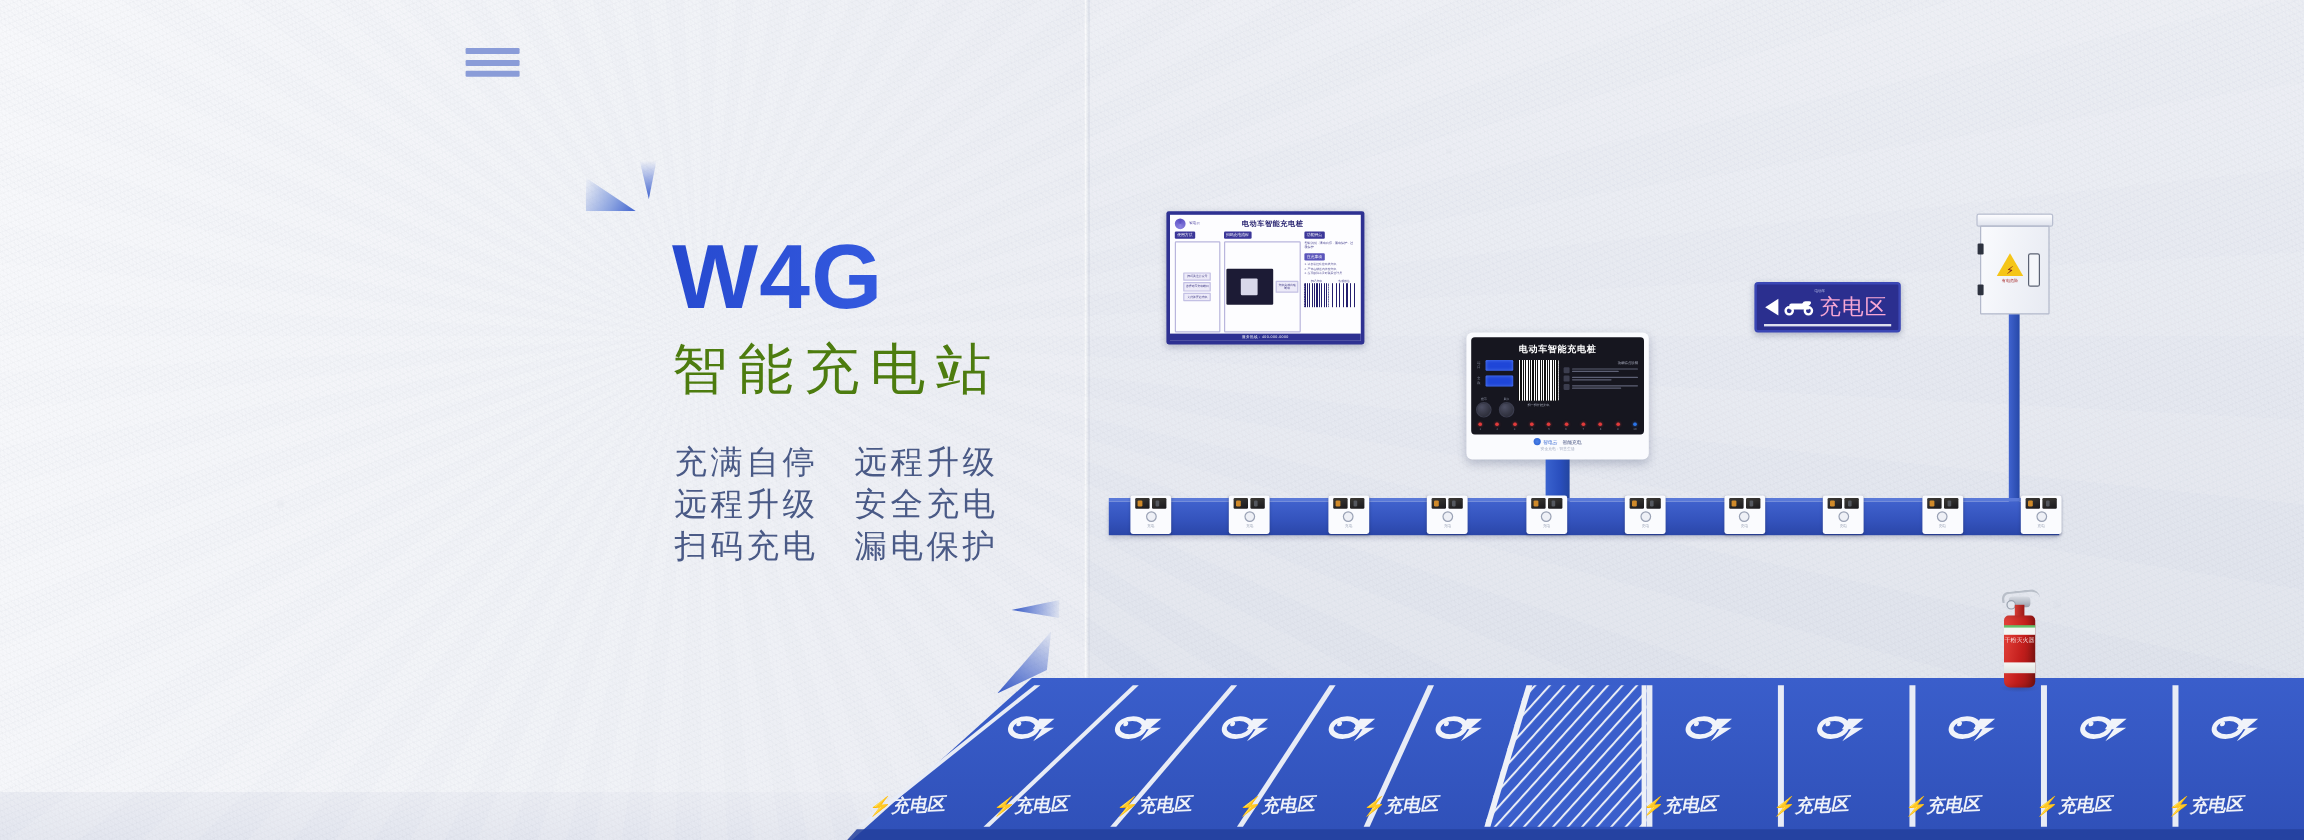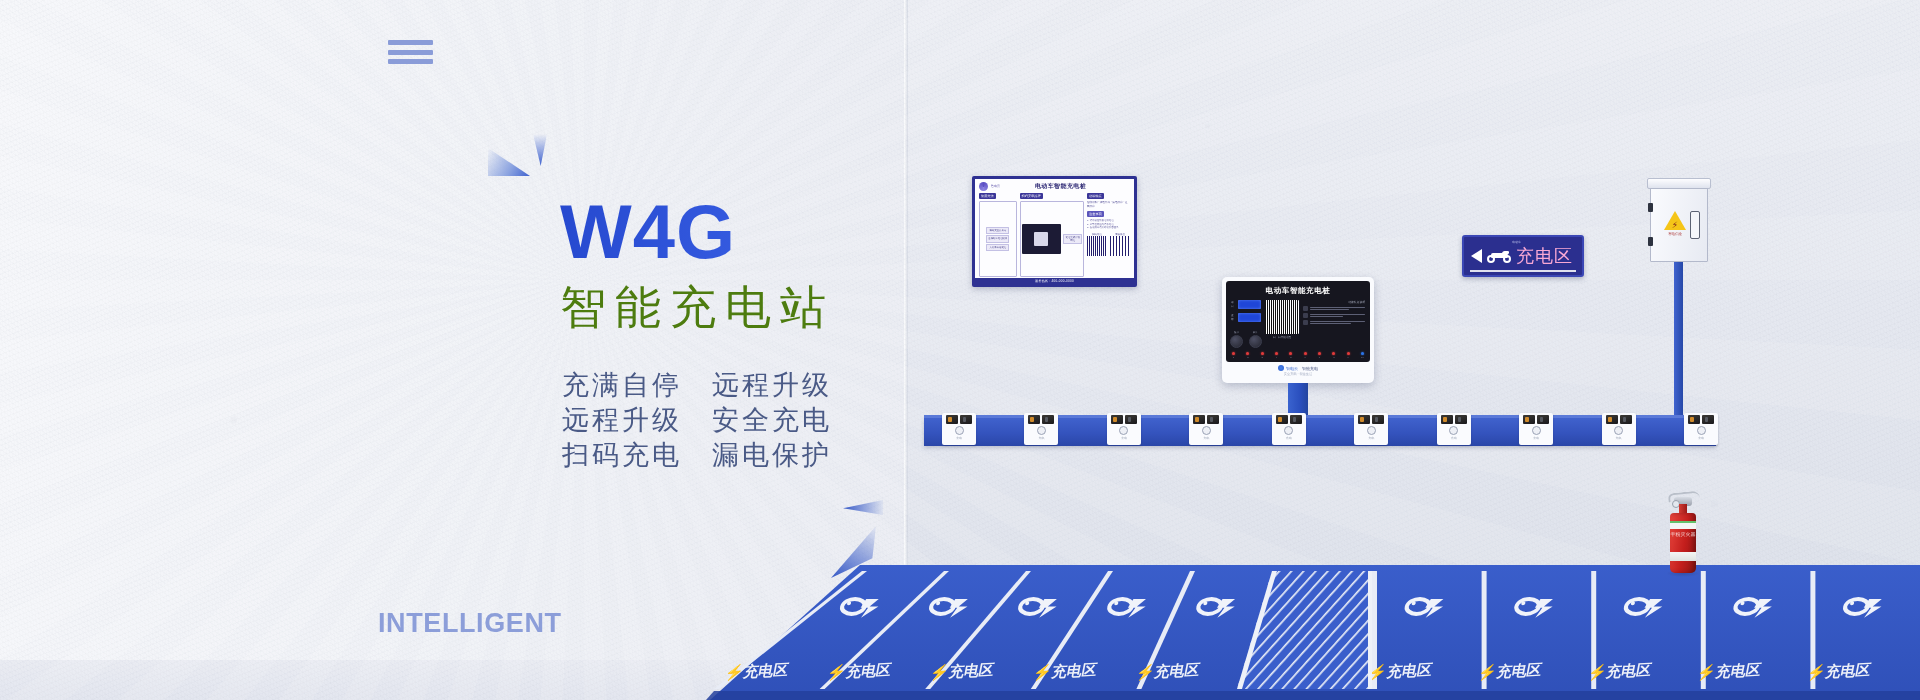--- a/index.html
+++ b/index.html
@@ -293,21 +293,20 @@
       <span>远程升级</span>
       <span>安全充电</span>
     </div>
     <div class="frow">
       <span>扫码充电</span>
       <span>漏电保护</span>
     </div>
   </div>
 
   <div class="eng">
-    <div>INTELLIGENT</div>
   </div>
 
   <div class="poster">
     <div class="poster-inner">
       <div class="p-head">
         <div class="p-logo"></div>
         <div class="p-logotxt">智电云</div>
         <div class="p-title">电动车智能充电桩</div>
       </div>
       <div class="p-cols">

